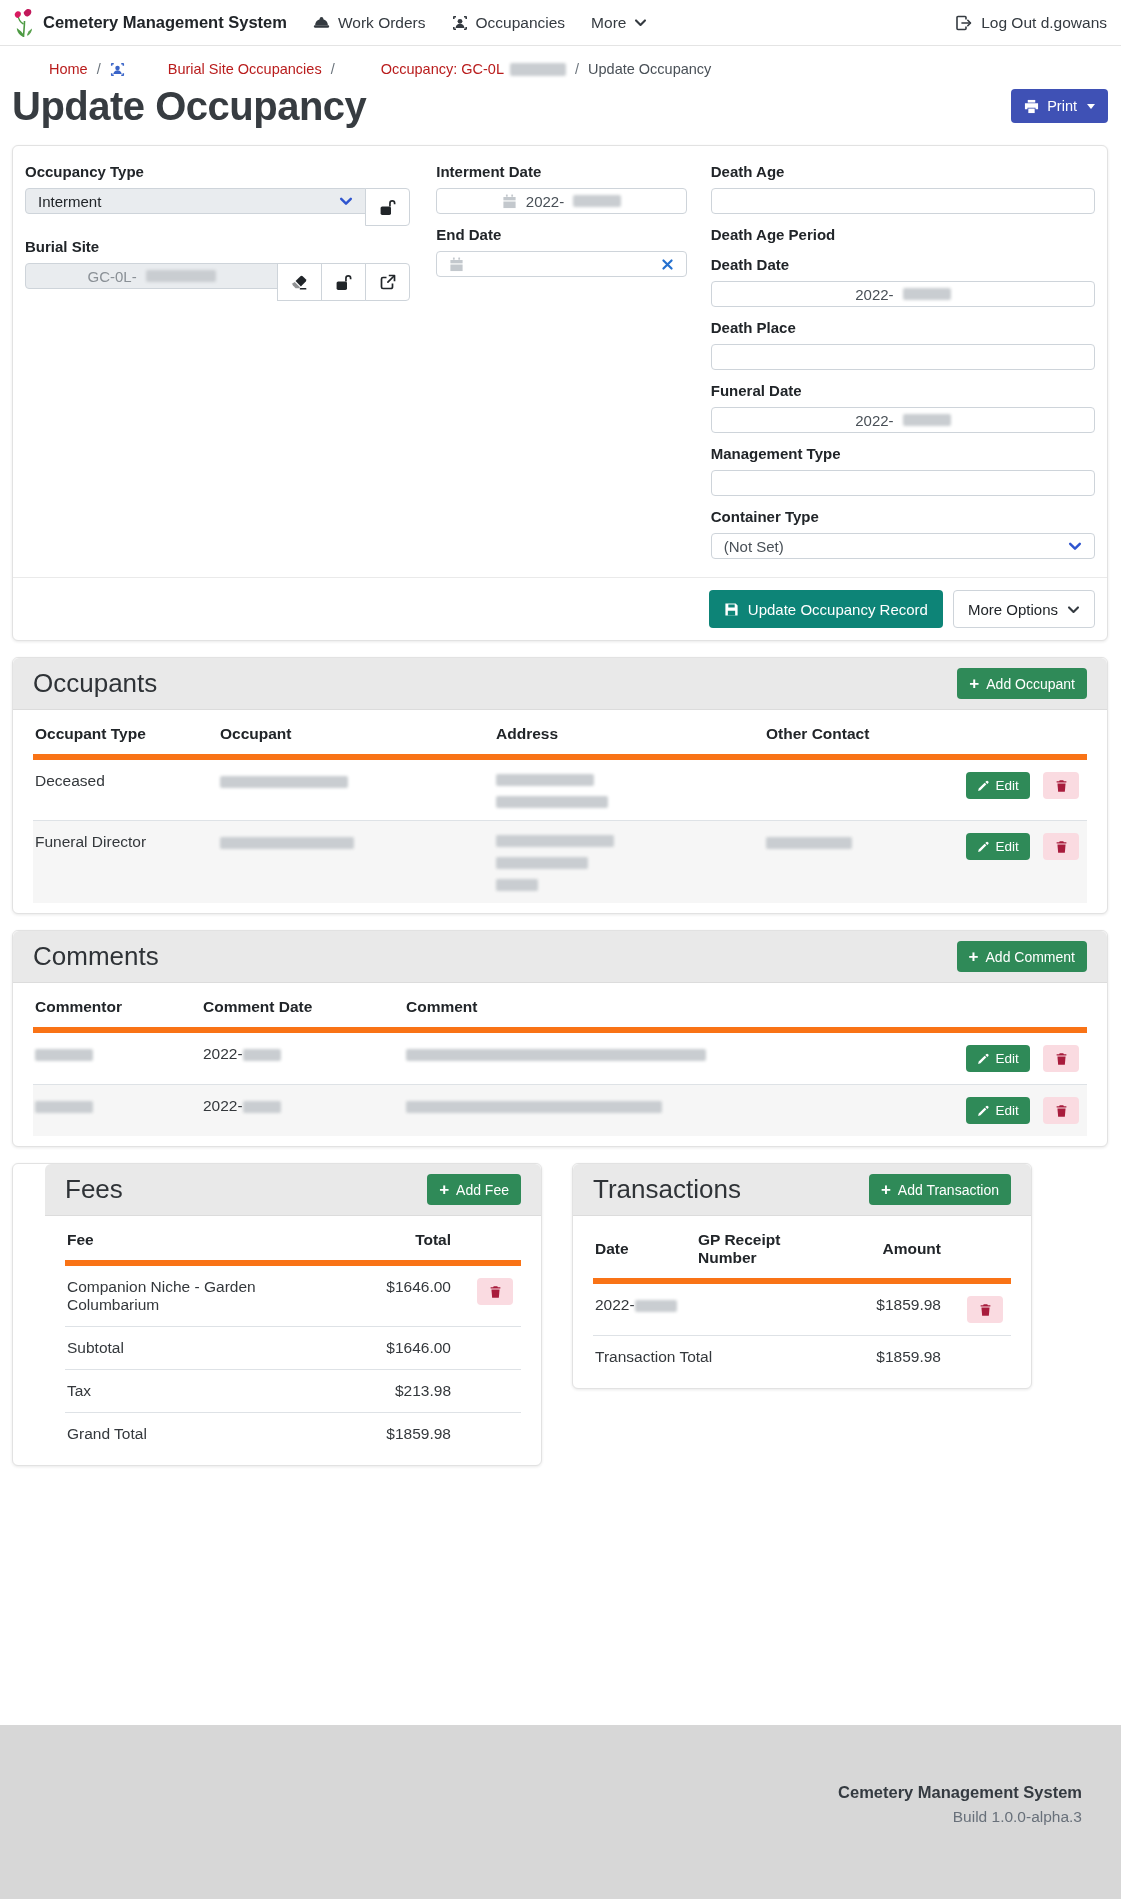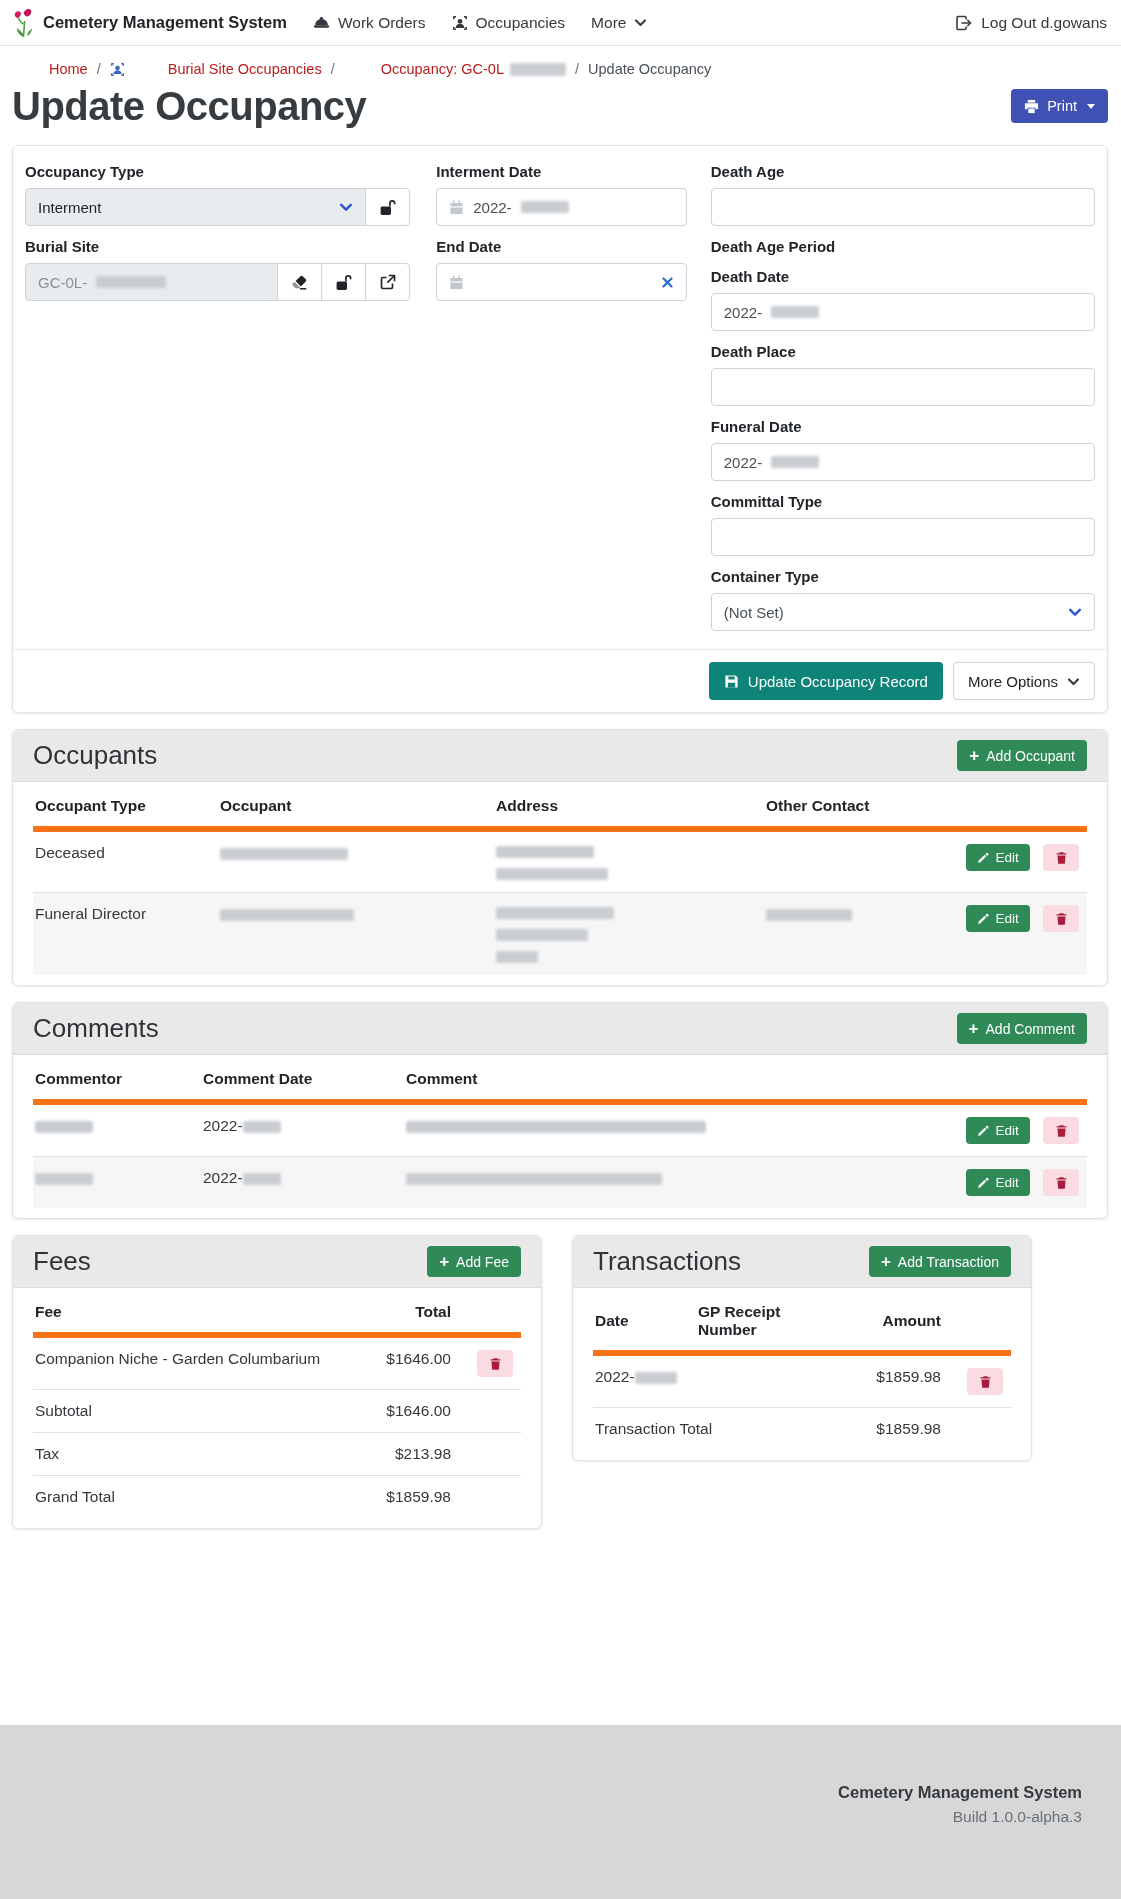--- a/index.html
+++ b/index.html
@@ -38,21 +38,21 @@
 
   
   .card{background:#fff;border:1px solid #e2e2e2;border-radius:6px;box-shadow:0 1px 3px rgba(0,0,0,.09);margin-bottom:16px;}
   .card-form-body{padding:16px 12px 0;}
   .form-grid{display:flex;}
   .fcol1{width:386px;margin-right:26px;}
   .fcol2{width:251px;margin-right:24px;}
   .fcol3{width:385px;}
   .field{margin-bottom:11px;}
   .field label{display:block;font-weight:700;font-size:15px;color:#212529;margin-bottom:7px;line-height:19px;}
-  .input{height:38px;border:1px solid #ced4da;border-radius:4px;background:#fff;display:flex;align-items:center;gap:9px;padding:0 12px;font-size:15px;color:#212529;}
+  .input{height:26px;border:1px solid #ced4da;border-radius:4px;background:#fff;display:flex;align-items:center;gap:9px;padding:0 12px;font-size:15px;color:#212529;justify-content:center;}
   .input.gray{background:#e9ecef;}
   .input .val{color:#495057;}
   .input .val-muted{color:#8a9096;}
   .input .spacer{flex:1;}
   .input-group{display:flex;}
   .input-group .input{flex:1;border-top-right-radius:0;border-bottom-right-radius:0;}
   .ig-btn{width:45px;height:38px;background:#fff;border:1px solid #ced4da;margin-left:-1px;display:flex;align-items:center;justify-content:center;border-radius:0;}
   .ig-btn:last-child{border-top-right-radius:4px;border-bottom-right-radius:4px;}
   .select-chevron{margin-left:auto;}
   .card-footer{border-top:1px solid #eaeaea;margin-top:7px;padding:12px;display:flex;justify-content:flex-end;gap:10px;}
@@ -73,21 +73,21 @@
   .tbl td:first-child{padding-left:2px;}
   .tbl.striped tbody tr:nth-child(even){background:rgba(0,0,0,.035);}
   .tbl .num{text-align:right;}
   .tbl .actions{text-align:right;white-space:nowrap;}
   .tbl .b{font-weight:400;}
   .btn-edit{display:inline-flex;align-items:center;gap:6px;background:#2f8a58;color:#fff;border-radius:4px;height:27px;padding:0 11px;font-size:13.5px;vertical-align:middle;}
   .btn-del{display:inline-flex;align-items:center;justify-content:center;background:#fadbe1;border-radius:4px;height:27px;width:36px;margin-left:9px;vertical-align:middle;}
 
   
   .bottom-row{display:flex;align-items:flex-start;}
-  .card-fees{width:530px;margin-right:30px;}
+  .card-fees{width:530px;margin-right:30px;padding-left:32px;}
   .card-trans{width:460px;}
 
   
   .rd{display:inline-block;height:12px;background:#c9cdd1;border-radius:2px;filter:blur(1.8px);vertical-align:middle;}
   .rd-line{display:block;height:12px;background:#c9cdd1;border-radius:2px;filter:blur(1.8px);margin:2px 0 10px;}
 
   
   .footer{position:absolute;left:0;top:1725px;width:1121px;height:174px;background:#d7d7d7;}
   .footer-inner{padding:58px 39px 0 0;text-align:right;}
   .footer-title{font-weight:700;font-size:16.5px;color:#343a40;}
@@ -314,21 +314,21 @@
             </div>
           </div>
           <div class="field">
             <label>Funeral Date</label>
             <div class="input">
               <span class="val">2022-</span>
               <span class="rd" style="width:48px;"></span>
             </div>
           </div>
           <div class="field">
-            <label>Committal Type</label>
+            <label>Management Type</label>
             <div class="input">
               <span></span>
             </div>
           </div>
           <div class="field">
             <label>Container Type</label>
             <div class="input">
               <span class="val">(Not Set)</span>
               <span class="select-chevron">
                 <svg width="14" height="14" viewBox="0 0 16 16">

